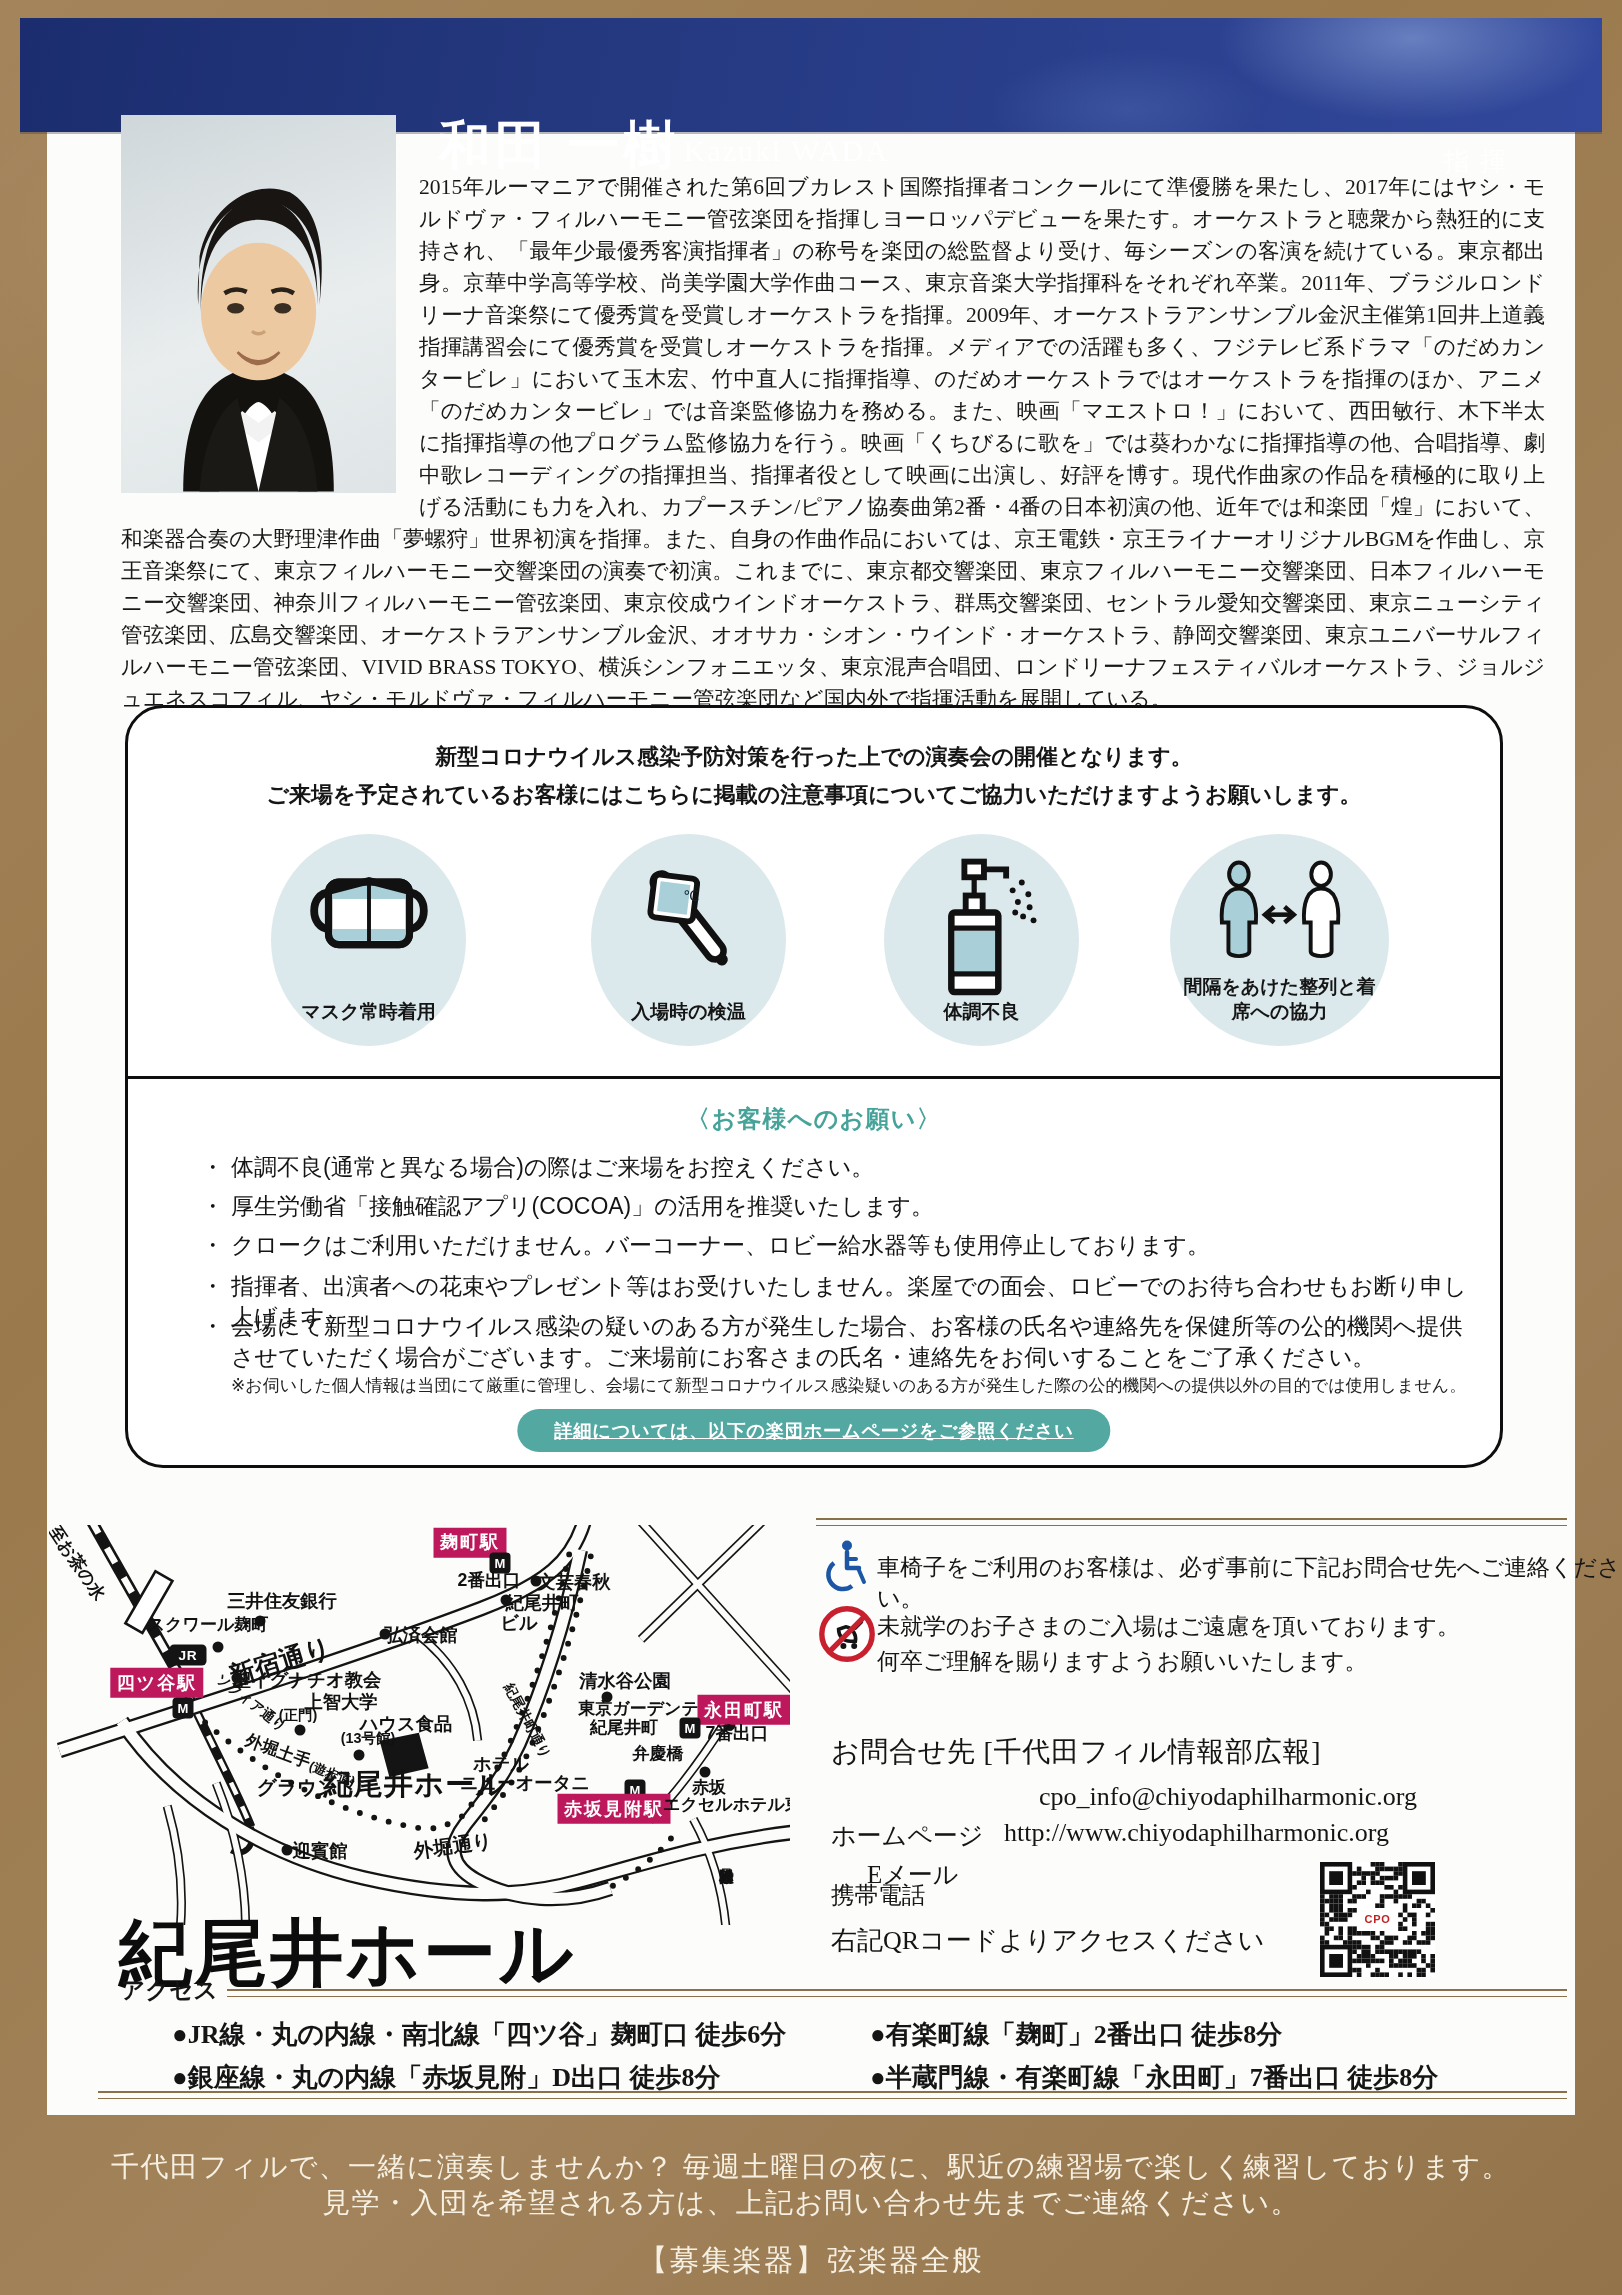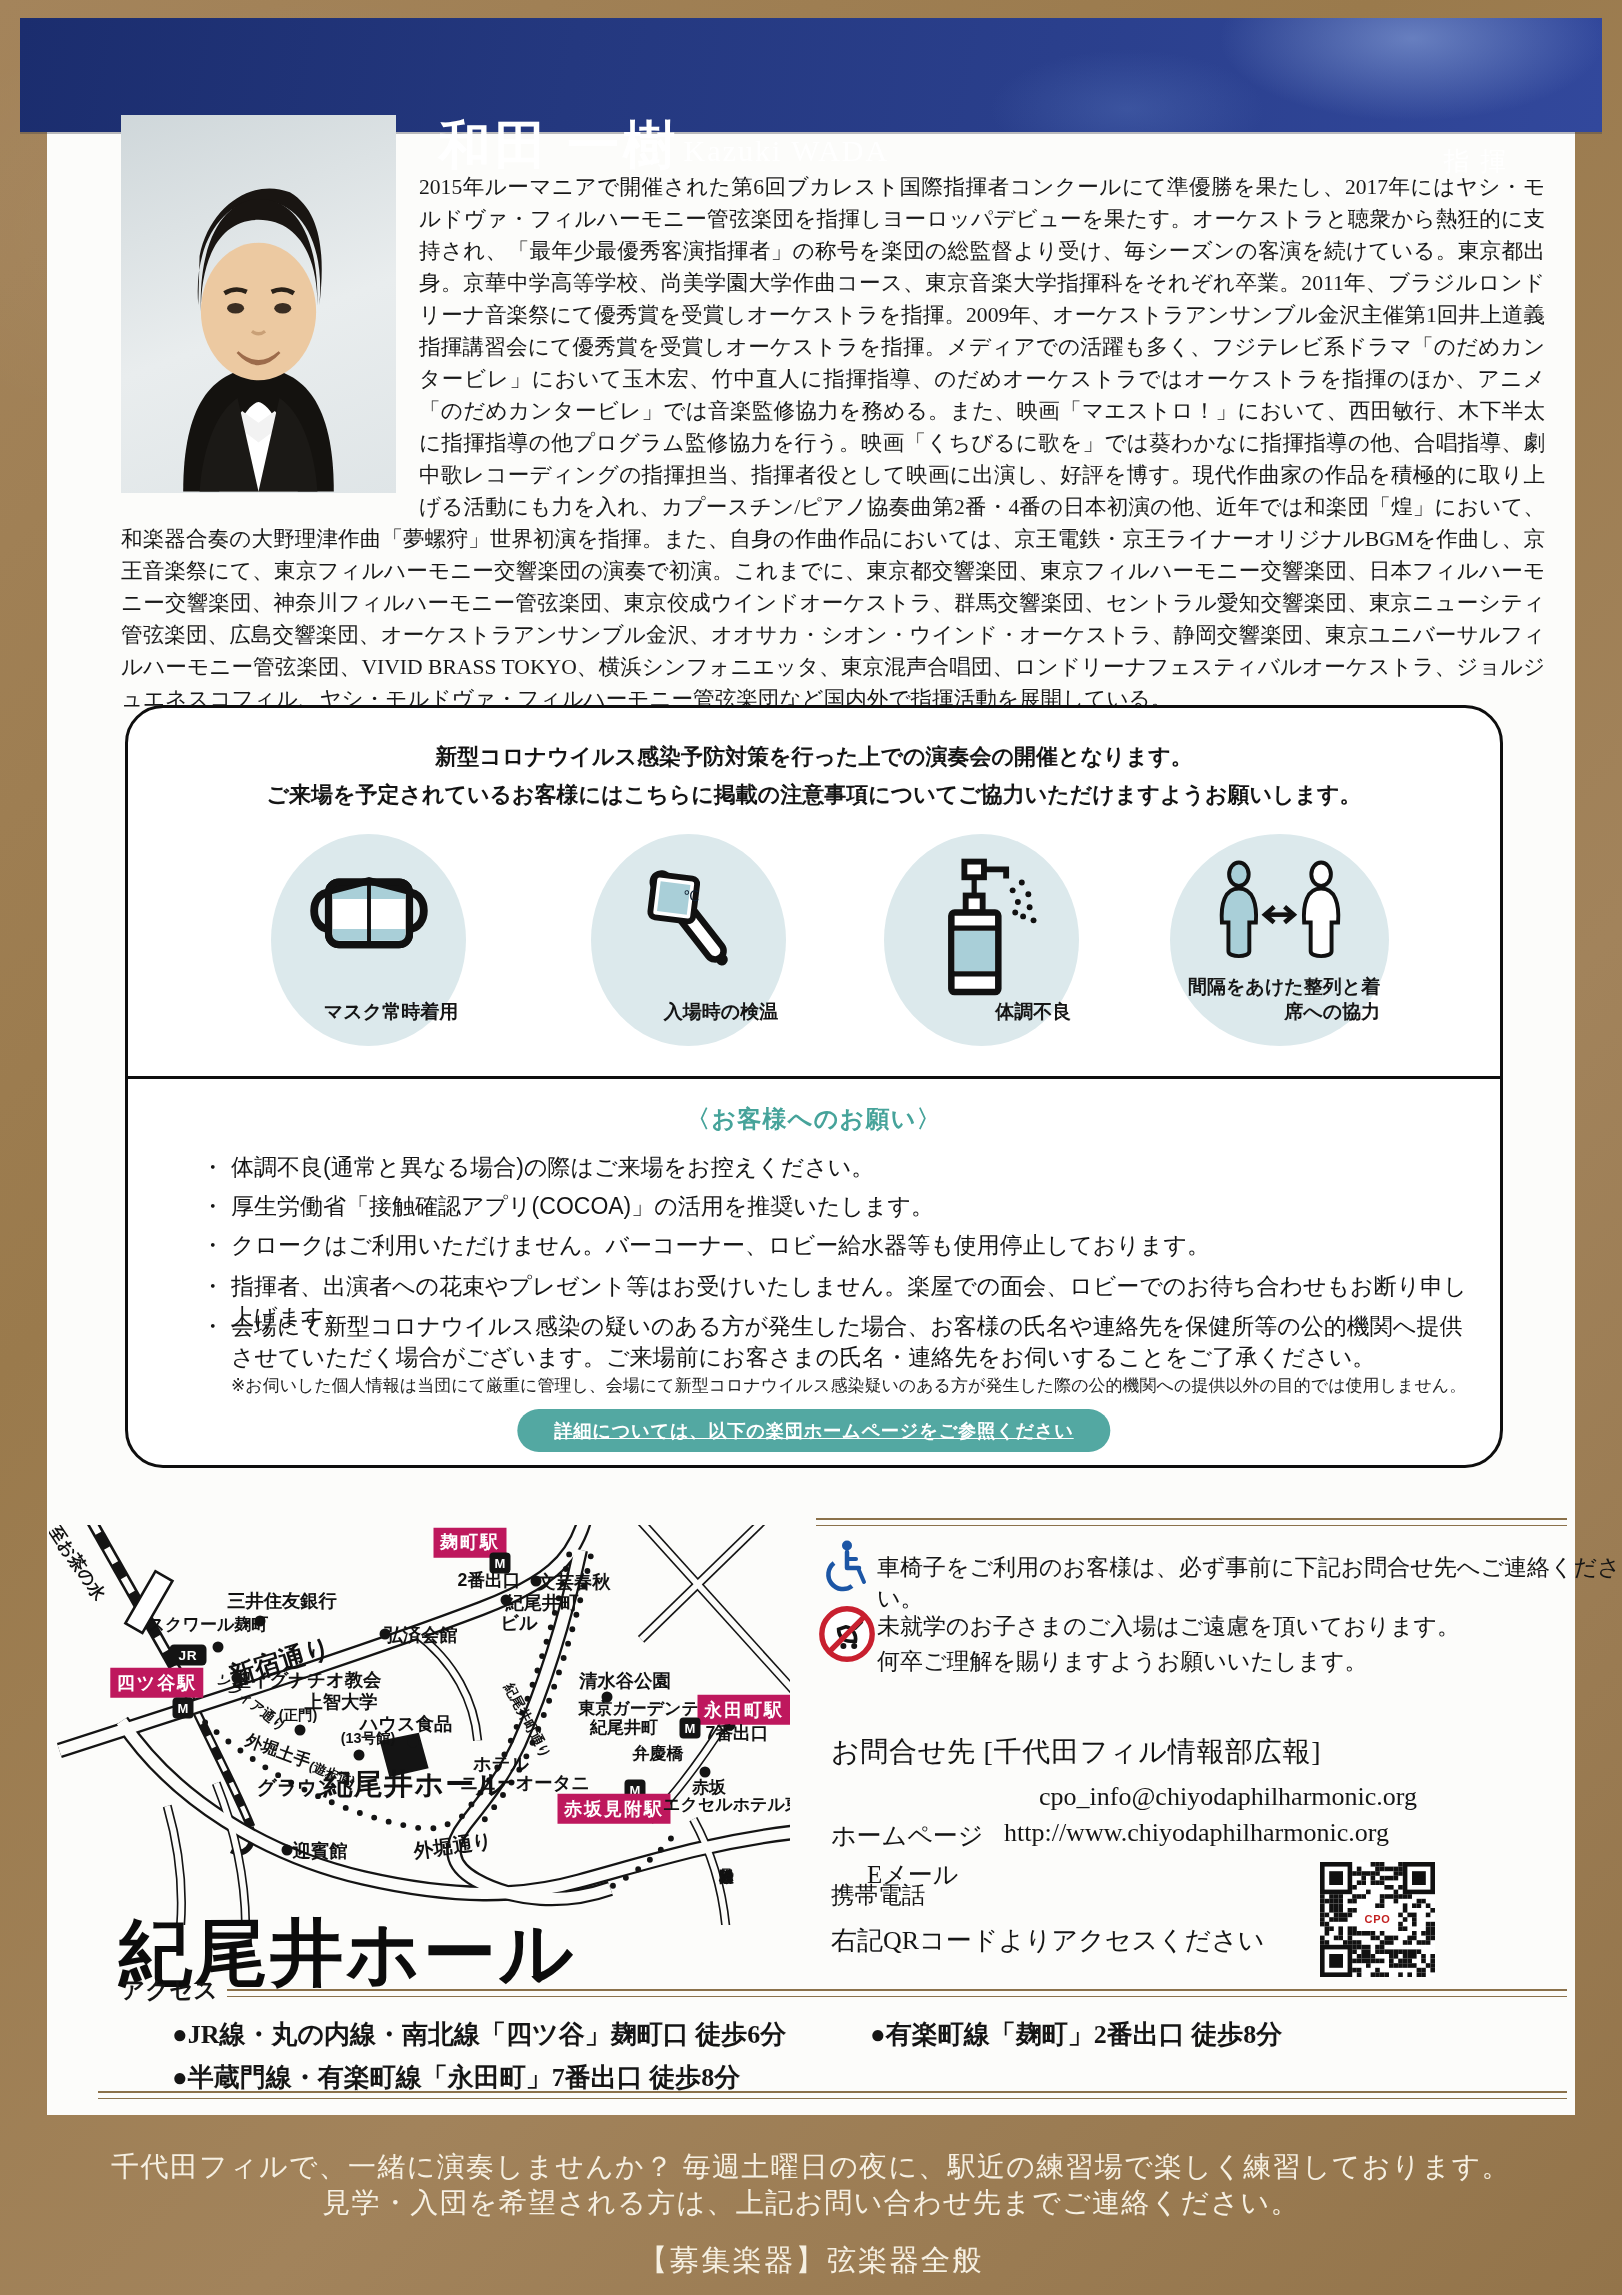--- a/index.html
+++ b/index.html
@@ -24,21 +24,21 @@
   
   .bio{position:absolute;left:121px;top:171px;width:1424px;font-size:21.6px;line-height:32px;text-align:justify;color:#181818;}
   .bio .ph-spacer{float:left;width:298px;height:322px;}
   
   .covid{position:absolute;left:125px;top:705px;width:1372px;height:757px;background:#fff;border:3.3px solid #0e0e0e;border-radius:38px;}
   .cv-h1{position:absolute;left:0;top:34px;width:100%;text-align:center;font-size:22px;font-weight:700;}
   .cv-h2{position:absolute;left:0;top:72px;width:100%;text-align:center;font-size:22px;font-weight:700;}
   .measure{position:absolute;top:126px;width:195px;height:212px;border-radius:50%;background:#dce9ec;}
   .measure.m4{width:219px;}
   .m-icon{position:absolute;left:50%;top:18.3px;transform:translateX(-50%);}
-  .m-label{position:absolute;left:50%;bottom:22px;transform:translateX(-50%);width:92%;text-align:right;font-size:19px;font-weight:700;line-height:25px;}
+  .m-label{position:absolute;left:50%;bottom:22px;transform:translateX(-50%);width:92%;text-align:center;font-size:19px;font-weight:700;line-height:25px;}
   .cv-div{position:absolute;left:-3.3px;top:368px;width:calc(100% + 6.5px);border-top:3.3px solid #0e0e0e;}
   .cv-req-h{position:absolute;left:0;top:395px;width:100%;text-align:center;font-size:24px;font-weight:700;color:#46a39a;letter-spacing:1.3px;}
   .req{position:absolute;left:73px;font-size:23px;line-height:31px;}
   .req .bd{position:absolute;left:0;top:0;}
   .req .tx{display:block;padding-left:30px;width:1243px;}
   .cv-note{position:absolute;left:103px;top:666px;font-size:17px;color:#222;}
   .pill{position:absolute;left:50%;top:701px;transform:translateX(-50%);background:#53a8a2;color:#fff;
         font-size:18.3px;font-weight:700;letter-spacing:0.7px;padding:9.2px 37px;border-radius:29px;white-space:nowrap;text-decoration:underline;}
   
   .map{position:absolute;left:49px;top:1525px;width:741px;height:400px;background:#fcfcfa;overflow:hidden;}
@@ -588,20 +588,21 @@
         <rect x="14" y="140" width="21" height="21" fill="#111"></rect>
       </svg>
     <span class="qr-center">CPO</span>
   </div>
 
   <div class="venue-title serif">紀尾井ホール</div>
   <div class="access-lab">アクセス</div>
   <div class="access serif">
     <div>●JR線・丸の内線・南北線「四ツ谷」麹町口 徒歩6分</div>
     <div>●有楽町線「麹町」2番出口 徒歩8分</div>
+    <div>●銀座線・丸の内線「赤坂見附」D出口 徒歩8分</div>
     <div>●半蔵門線・有楽町線「永田町」7番出口 徒歩8分</div>
   </div>
 
   <div class="f1 serif">千代田フィルで、一緒に演奏しませんか？ 毎週土曜日の夜に、駅近の練習場で楽しく練習しております。</div>
   <div class="f2 serif">見学・入団を希望される方は、上記お問い合わせ先までご連絡ください。</div>
   <div class="f3 serif">【募集楽器】弦楽器全般</div>
 </div>
 
 
 </body></html>

